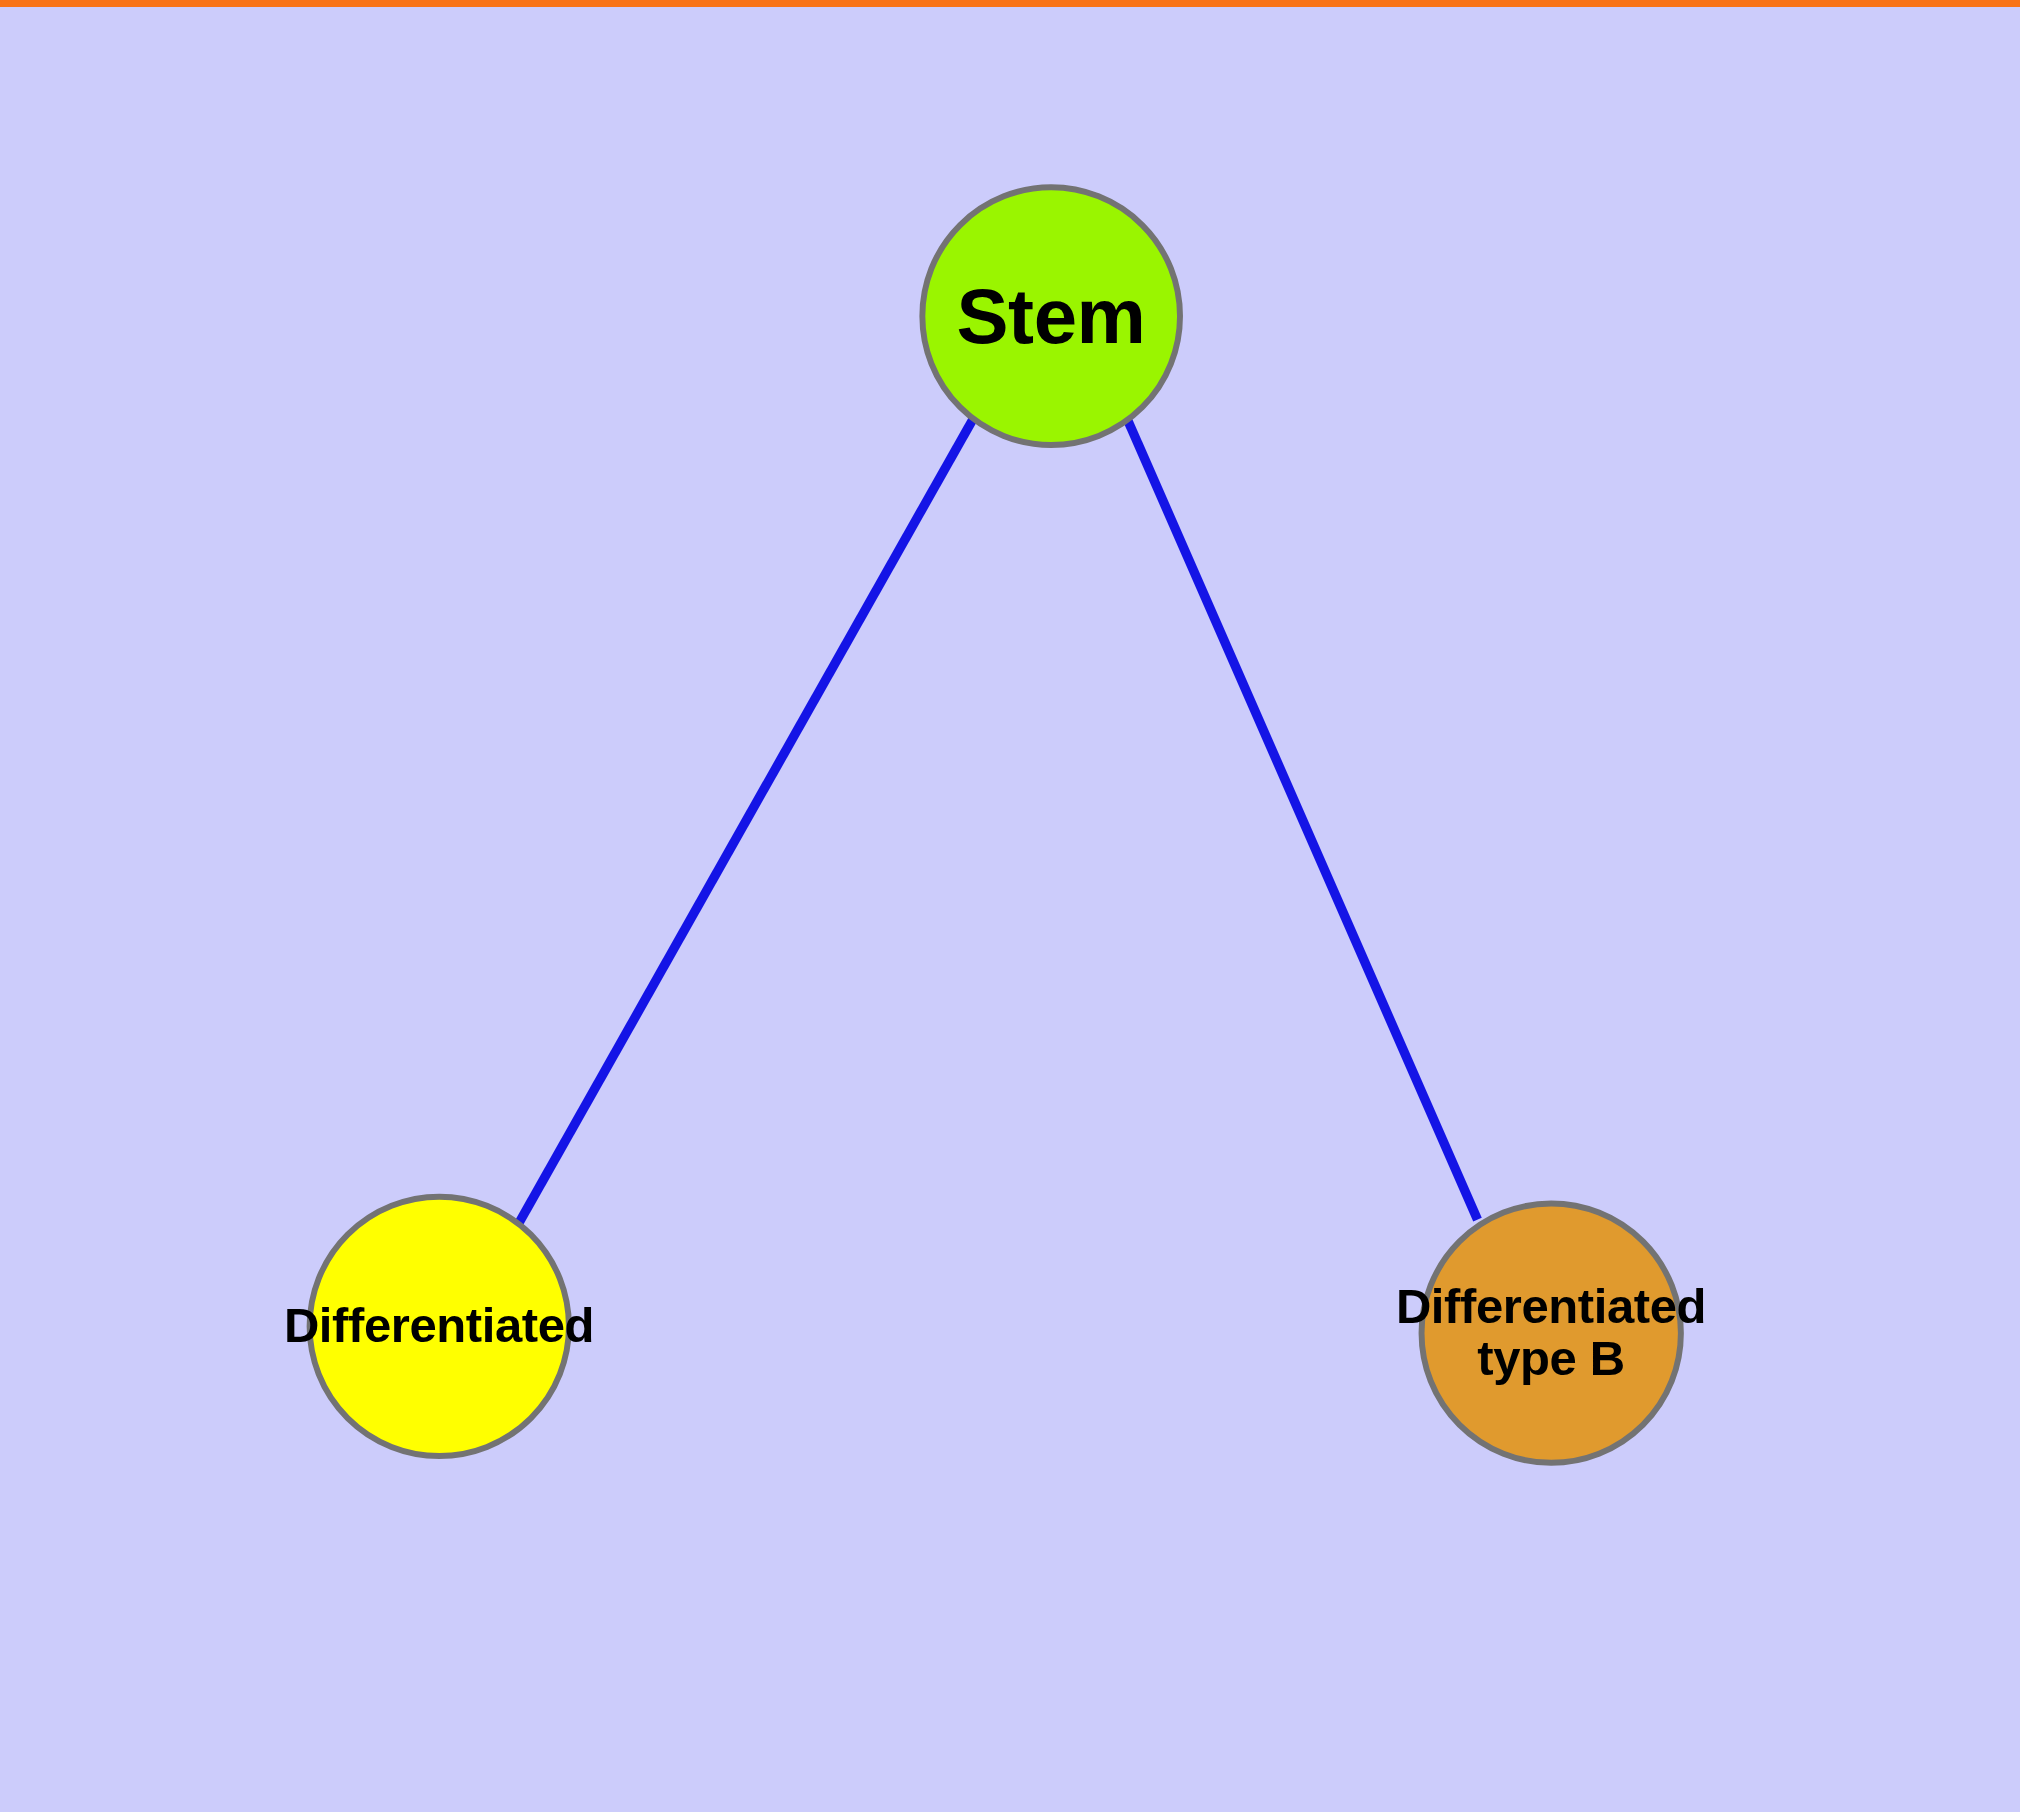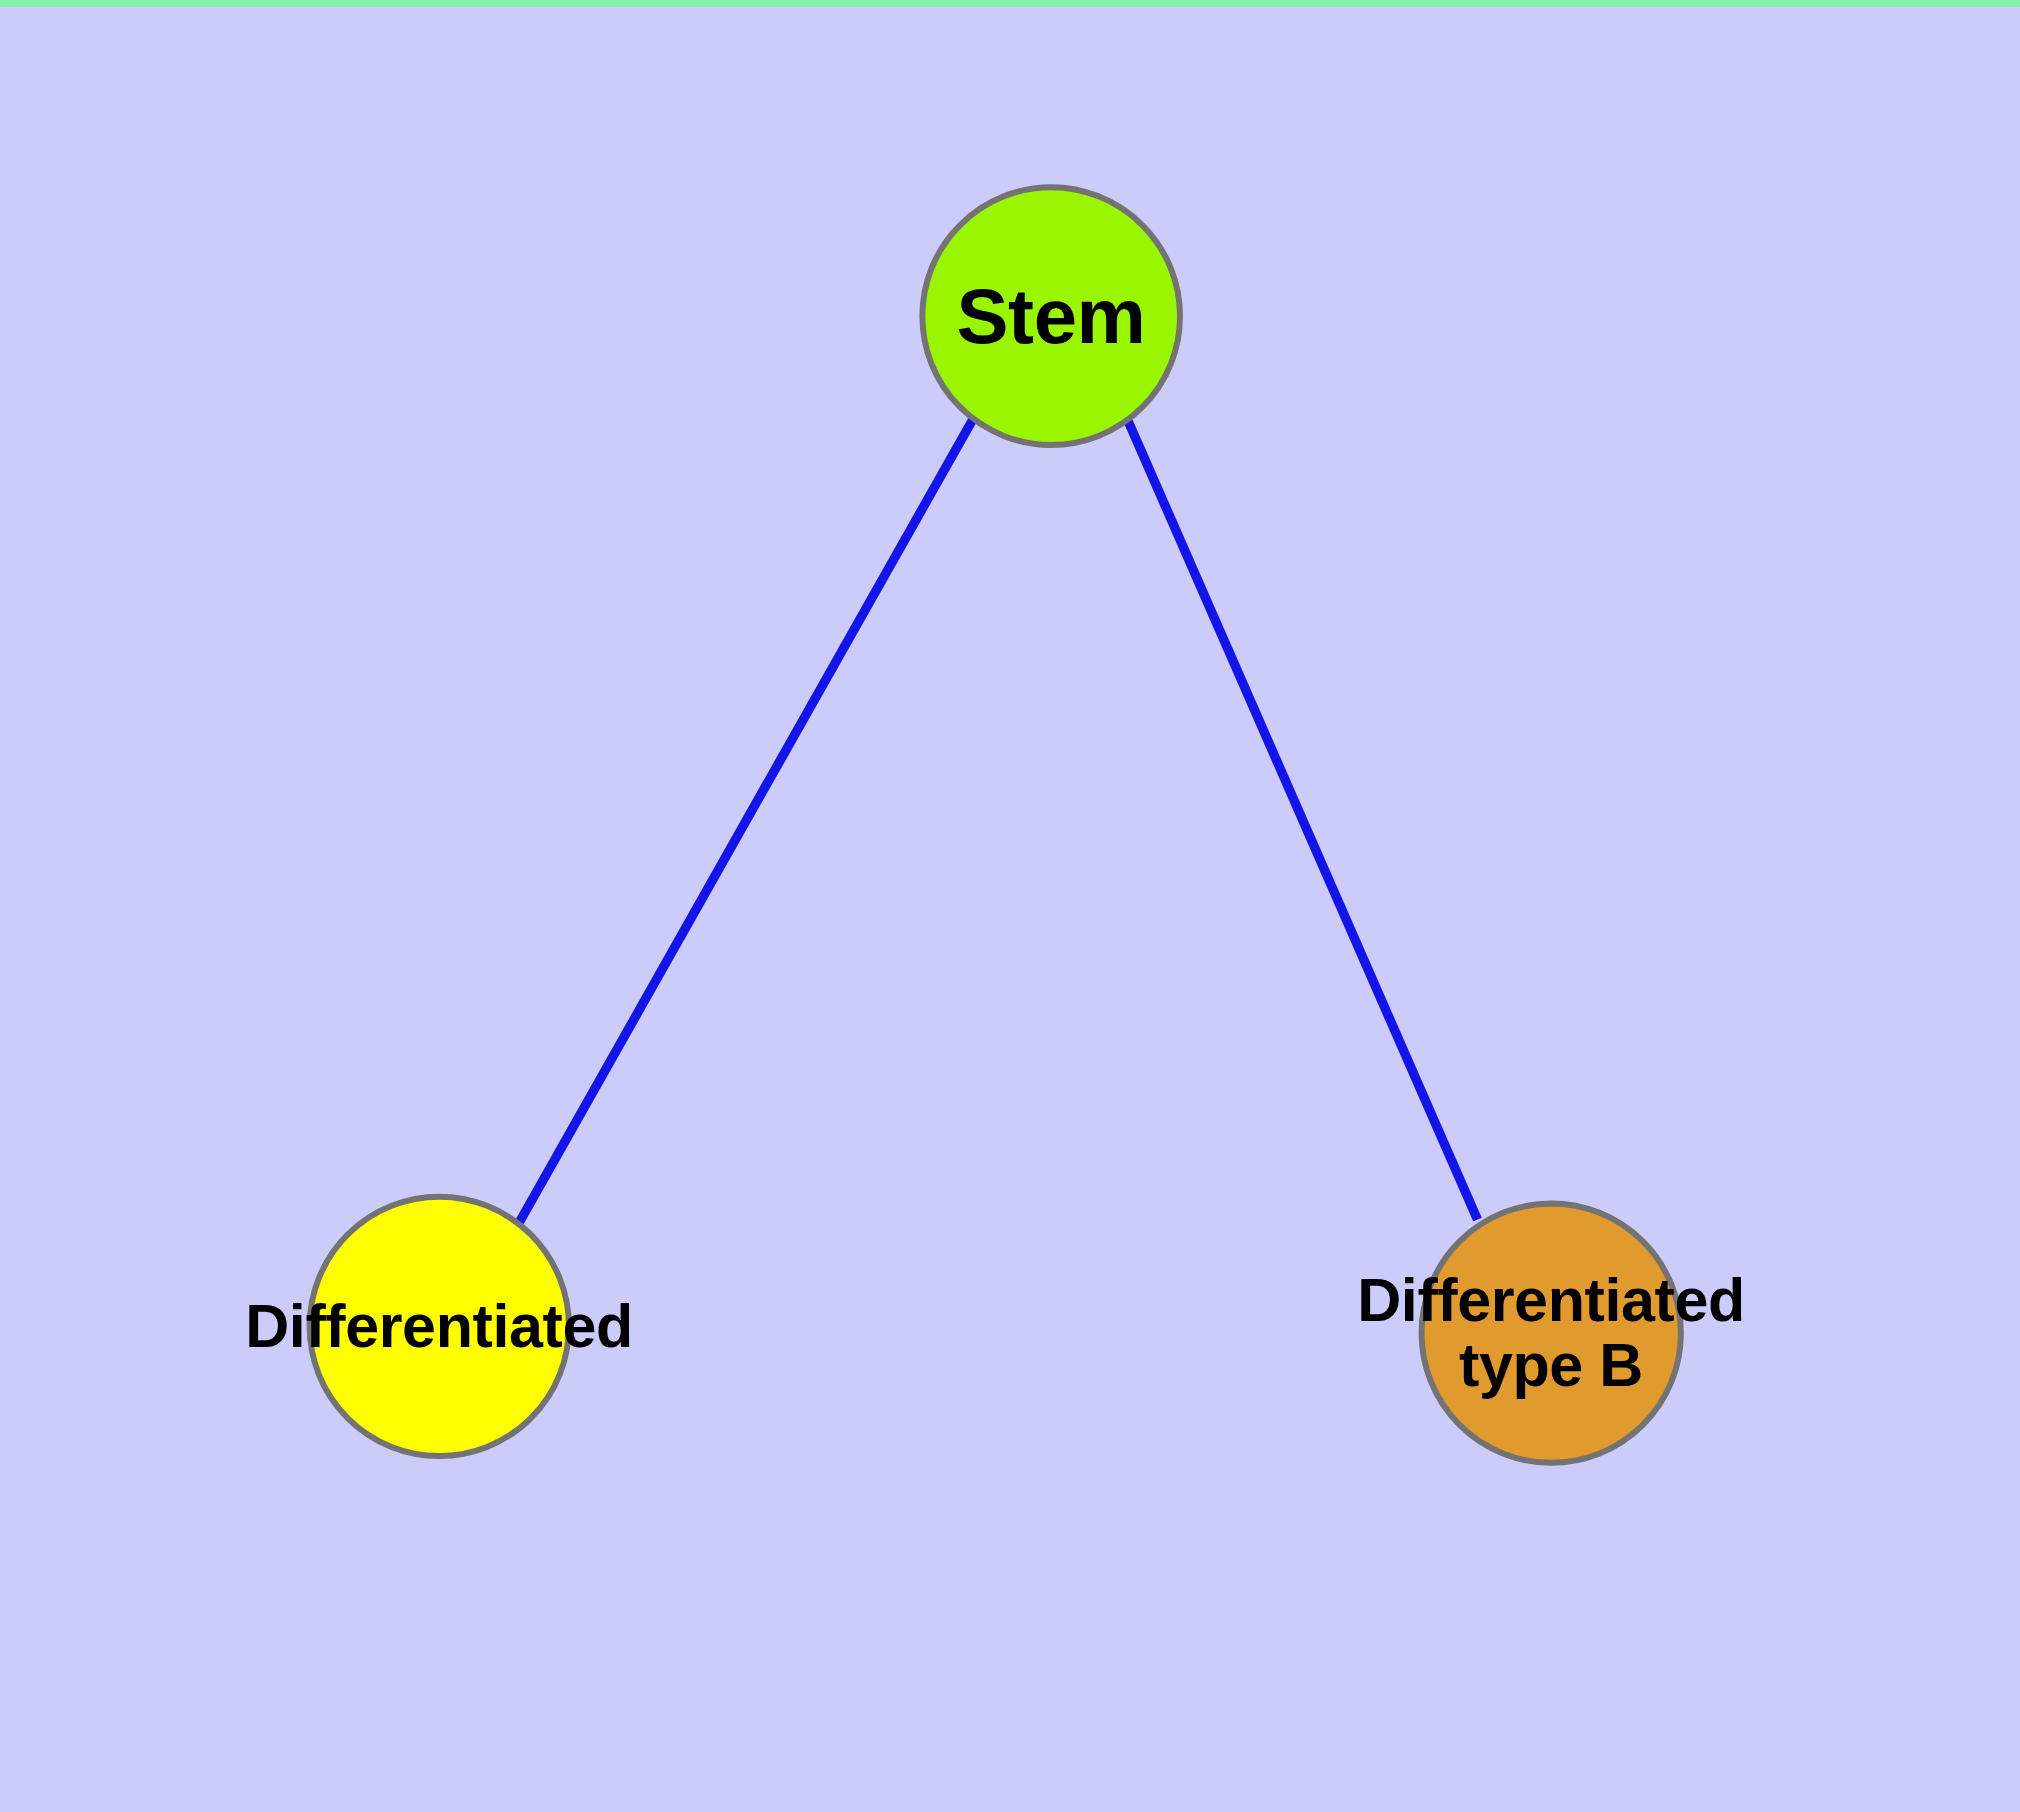--- a/index.html
+++ b/index.html
@@ -38,27 +38,27 @@
     white-space: pre;
     line-height: 1.06;
     letter-spacing: -0.4px;
     transform: translate(-50%, -50%);
     pointer-events: none;
   }
   .node-label.single {
     font-size: 78px;
   }
   .node-label.multi {
-    font-size: 61px;
+    font-size: 49px;
   }
 </style>
 </head>
 <body>
 
-<div id="canvas" style="background: #86efac;">
+<div id="canvas" style="background: #f97316;">
 
   <div id="bg-plate" style="background: rgb(204, 204, 251);"></div>
 
   <svg id="graph-svg" viewBox="0 0 2384 2138" xmlns="http://www.w3.org/2000/svg">
 
     <g>
       <line id="edge-0" x1="1148" y1="494" x2="612" y2="1443" stroke="#1414e6" stroke-width="11" stroke-linecap="butt"></line>
       <line id="edge-1" x1="1330" y1="495" x2="1743" y2="1439" stroke="#1414e6" stroke-width="11" stroke-linecap="butt"></line>
     </g>
 

